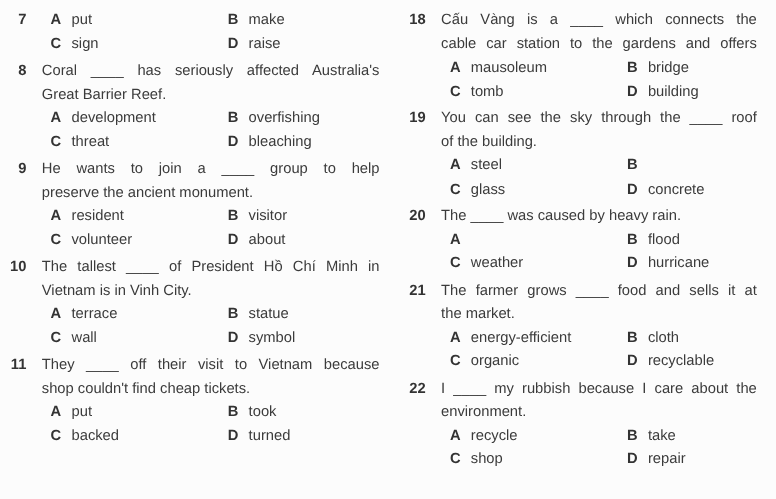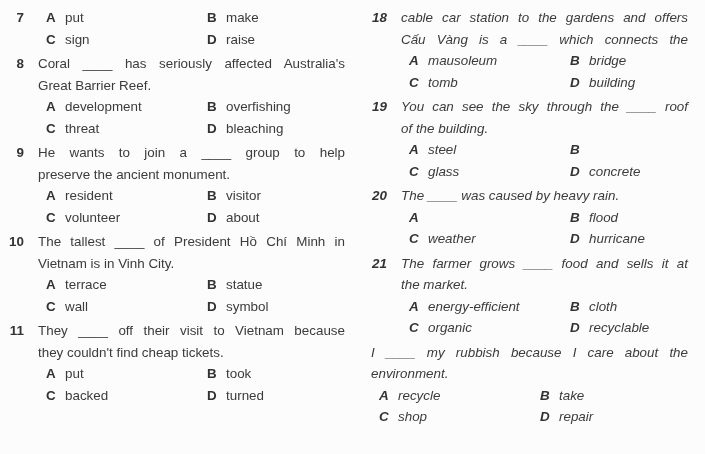--- a/index.html
+++ b/index.html
@@ -10,21 +10,21 @@
     overflow: hidden;
     font-family: "Liberation Sans", "DejaVu Sans", sans-serif;
     font-size: 13.4px;
     line-height: 21.5px;
     background: #fcfcfc;
     color: #3b3b3b;
   }
   .page { display: flex; padding-top: 7px; }
   .col { flex: none; }
   .col-left  { width: 352px; padding: 0 7px 0 8px; }
-  .col-right { width: 353px; padding: 0 17px 0 19px; font-style: italic; }
+  .col-right { width: 353px; padding: 0 17px 0 19px; }
   .question { display: flex; margin-bottom: 3px; }
   .q-num {
     flex: none; width: 16px; margin-right: 14px;
     text-align: right; font-weight: 700; color: #333;
   }
   .q-body { flex: 1; min-width: 0; }
   .q-line { text-align: left; }
   .q-line.justify { text-align: justify; text-align-last: justify; }
   .options { display: grid; grid-template-columns: 161px 1fr; padding-left: 8px; }
   .option { display: flex; }
@@ -137,21 +137,21 @@
               <span class="opt-text">symbol</span>
             </div>
         </div>
       </div>
     </div>
 
     <div class="question">
       <div class="q-num">11</div>
       <div class="q-body">
         <div class="q-line justify">They ____ off their visit to Vietnam because</div>
-        <div class="q-line">they couldn't  find cheap tickets.</div>
+        <div class="q-line">shop couldn't  find cheap tickets.</div>
         <div class="options">
           <div class="option">
               <span class="opt-letter">A</span>
               <span class="opt-text">put</span>
             </div>
           <div class="option">
               <span class="opt-letter">B</span>
               <span class="opt-text">took</span>
             </div>
           <div class="option">
@@ -166,22 +166,22 @@
       </div>
     </div>
 
   </div>
 
   <div class="col col-right">
 
     <div class="question">
       <div class="q-num">18</div>
       <div class="q-body">
+        <div class="q-line justify">Cấu Vàng is a ____ which connects the</div>
         <div class="q-line justify">cable car station to the gardens and offers</div>
-        <div class="q-line justify">Cấu Vàng is a ____ which connects the</div>
         <div class="options">
           <div class="option">
               <span class="opt-letter">A</span>
               <span class="opt-text">mausoleum</span>
             </div>
           <div class="option">
               <span class="opt-letter">B</span>
               <span class="opt-text">bridge</span>
             </div>
           <div class="option">
@@ -265,20 +265,21 @@
             </div>
           <div class="option">
               <span class="opt-letter">D</span>
               <span class="opt-text">recyclable</span>
             </div>
         </div>
       </div>
     </div>
 
     <div class="question">
+      <div class="q-num">22</div>
       <div class="q-body">
         <div class="q-line justify">I ____ my rubbish because I care about the</div>
         <div class="q-line">environment.</div>
         <div class="options">
           <div class="option">
               <span class="opt-letter">A</span>
               <span class="opt-text">recycle</span>
             </div>
           <div class="option">
               <span class="opt-letter">B</span>

